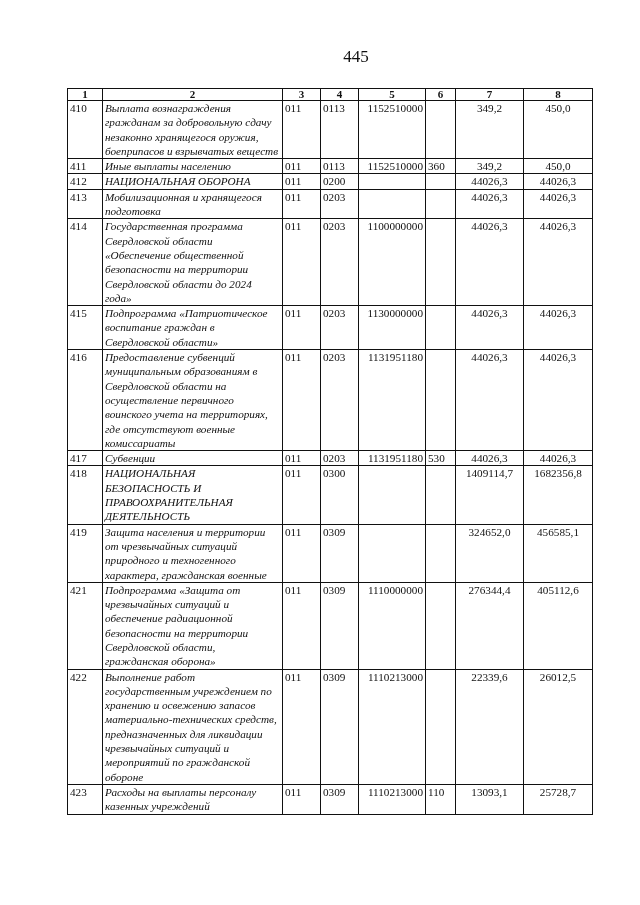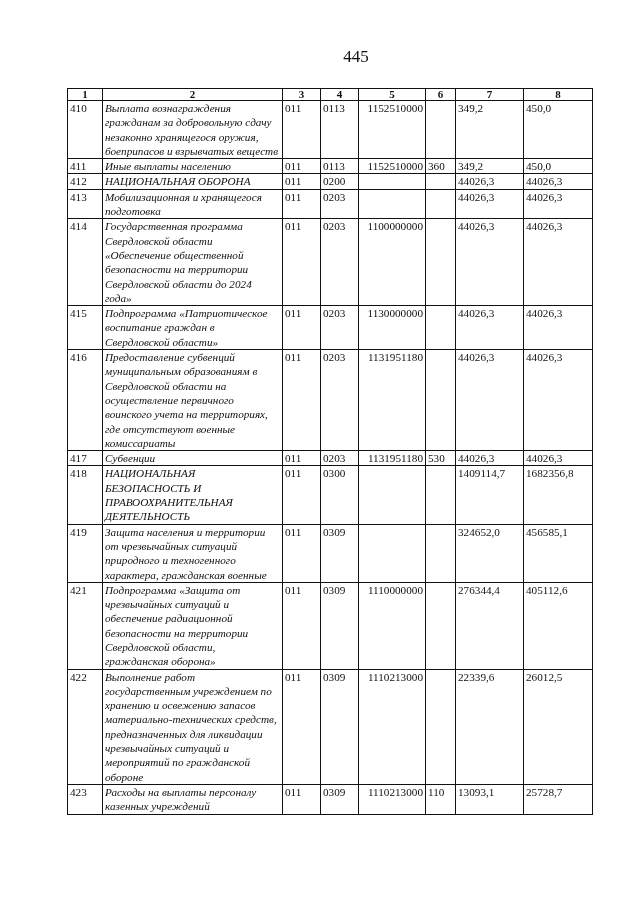--- a/index.html
+++ b/index.html
@@ -6,21 +6,21 @@
   body { width: 640px; height: 905px; position: relative; font-family: "Liberation Serif", "DejaVu Serif", serif; color: #111; }
   .page-number { position: absolute; top: 47px; left: 0; width: 640px; text-align: center; font-size: 17px; margin-left: 36px; }
   table.budget { position: absolute; top: 88px; left: 67px; border-collapse: collapse; table-layout: fixed; width: 526px; font-size: 11.2px; line-height: 14.3px; }
   table.budget td, table.budget th { border: 1.3px solid #111; padding: 0 2px; vertical-align: top; }
   table.budget th { font-weight: bold; text-align: center; height: 11px; line-height: 11px; font-size: 11px; }
   col.c1 { width: 35px; } col.c2 { width: 180px; } col.c3 { width: 38px; } col.c4 { width: 38px; }
   col.c5 { width: 67px; } col.c6 { width: 30px; } col.c7 { width: 68px; } col.c8 { width: 69px; }
   td.num { text-align: left; }
   td.code { text-align: left; }
   td.kcsr { text-align: right; padding-left: 4px; }
-  td.amt { text-align: left; vertical-align: bottom; }
+  td.amt { text-align: center; vertical-align: bottom; }
   td.name { text-align: left; font-style: italic; }
 </style>
 </head>
 <body>
 
 <div class="page-number">445</div>
 
 <table class="budget">
   <colgroup>
     <col class="c1">

